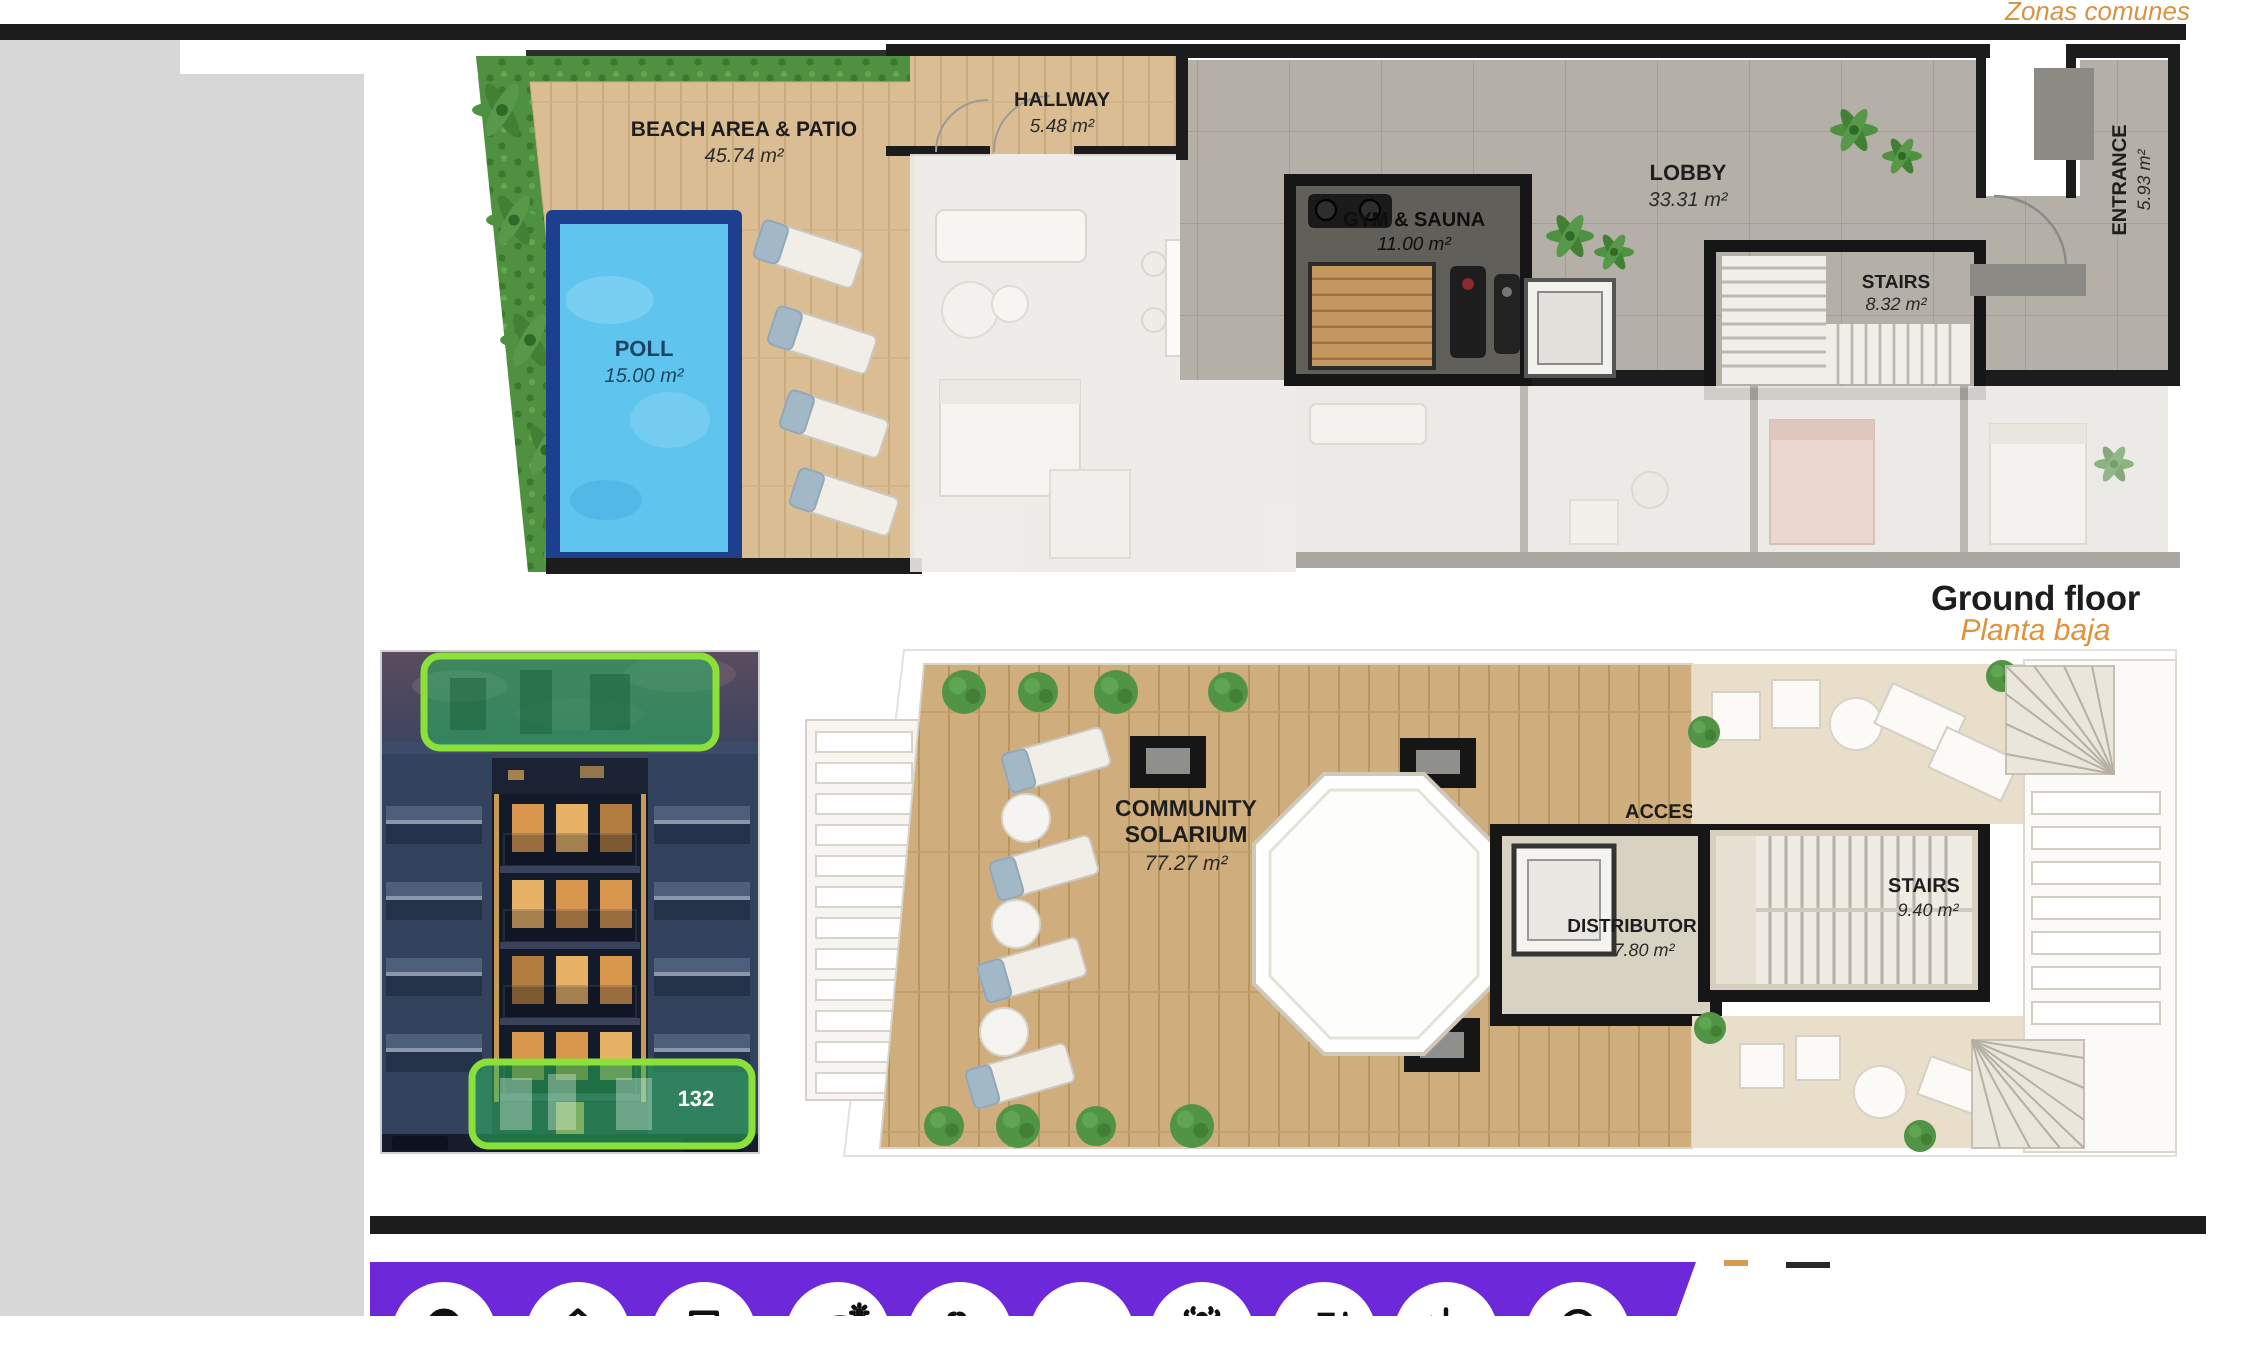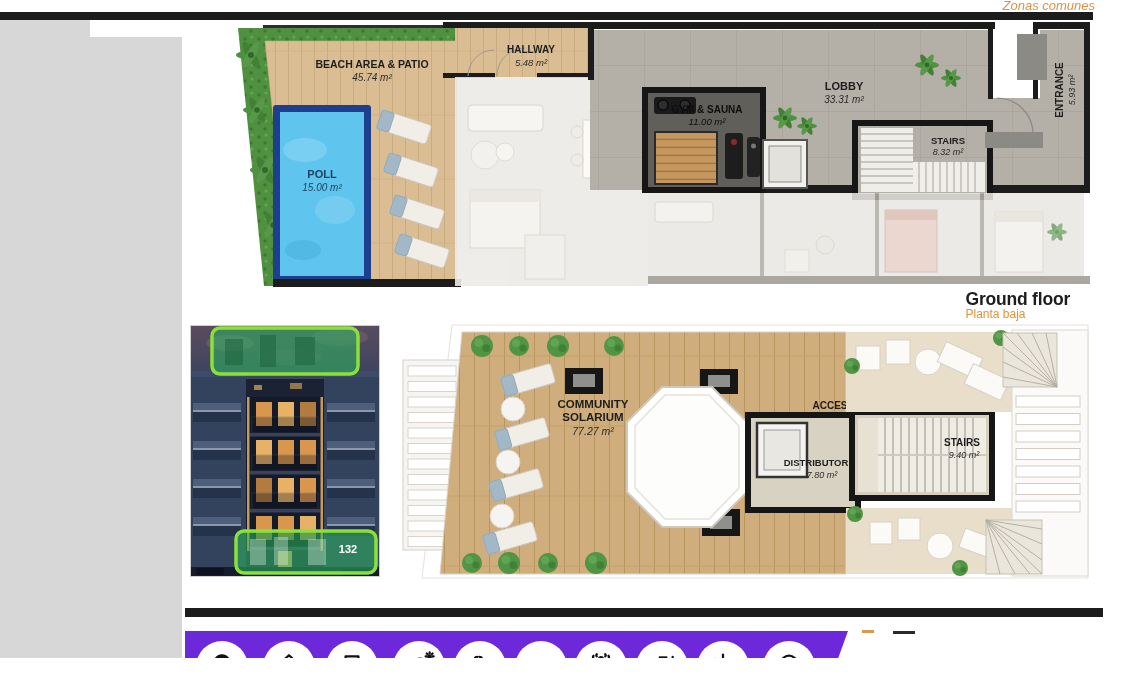--- a/index.html
+++ b/index.html
@@ -3,23 +3,23 @@
 <meta charset="utf-8">
 <style>
 *{margin:0;padding:0;box-sizing:border-box}
 html,body{background:#fff}
 body{font-family:"Liberation Sans",sans-serif}
 .canvas{position:relative;width:1125px;height:658px;background:#fff;overflow:hidden}
 .abs{position:absolute}
 .bar-black{background:#1c1c1c}
 .sidebar{background:#d7d7d7}
 .corner-label{font-style:italic;font-size:13px;color:#dd9243;text-align:right}
-.caption-box{text-align:left;line-height:1.05}
+.caption-box{text-align:center;line-height:1.05}
 .caption{font-weight:bold;font-size:17.5px;color:#1d1d1d;letter-spacing:-0.2px}
-.caption-sub{font-size:12px;color:#e0923a}
+.caption-sub{font-style:italic;font-size:15px;color:#e0923a}
 .orangebar{background:#6d28d9;clip-path:polygon(0 0,100% 0,calc(100% - 17px) 100%,0 100%)}
 .amenity{position:absolute;top:10px;width:52px;height:52px;border-radius:50%;background:#fff;display:flex;align-items:center;justify-content:center}
 .amenity svg{width:32px;height:32px}
 .ic{stroke:#111;fill:none;stroke-width:2.1;stroke-linecap:round;stroke-linejoin:round}
 .icf{fill:#111;stroke:none}
 svg text{font-family:"Liberation Sans",sans-serif}
 .rn{font-weight:bold;fill:#1d1d1d}
 .ra{font-style:italic;fill:#2b2b2b}
 .dash{position:absolute;height:3px}
 </style>

